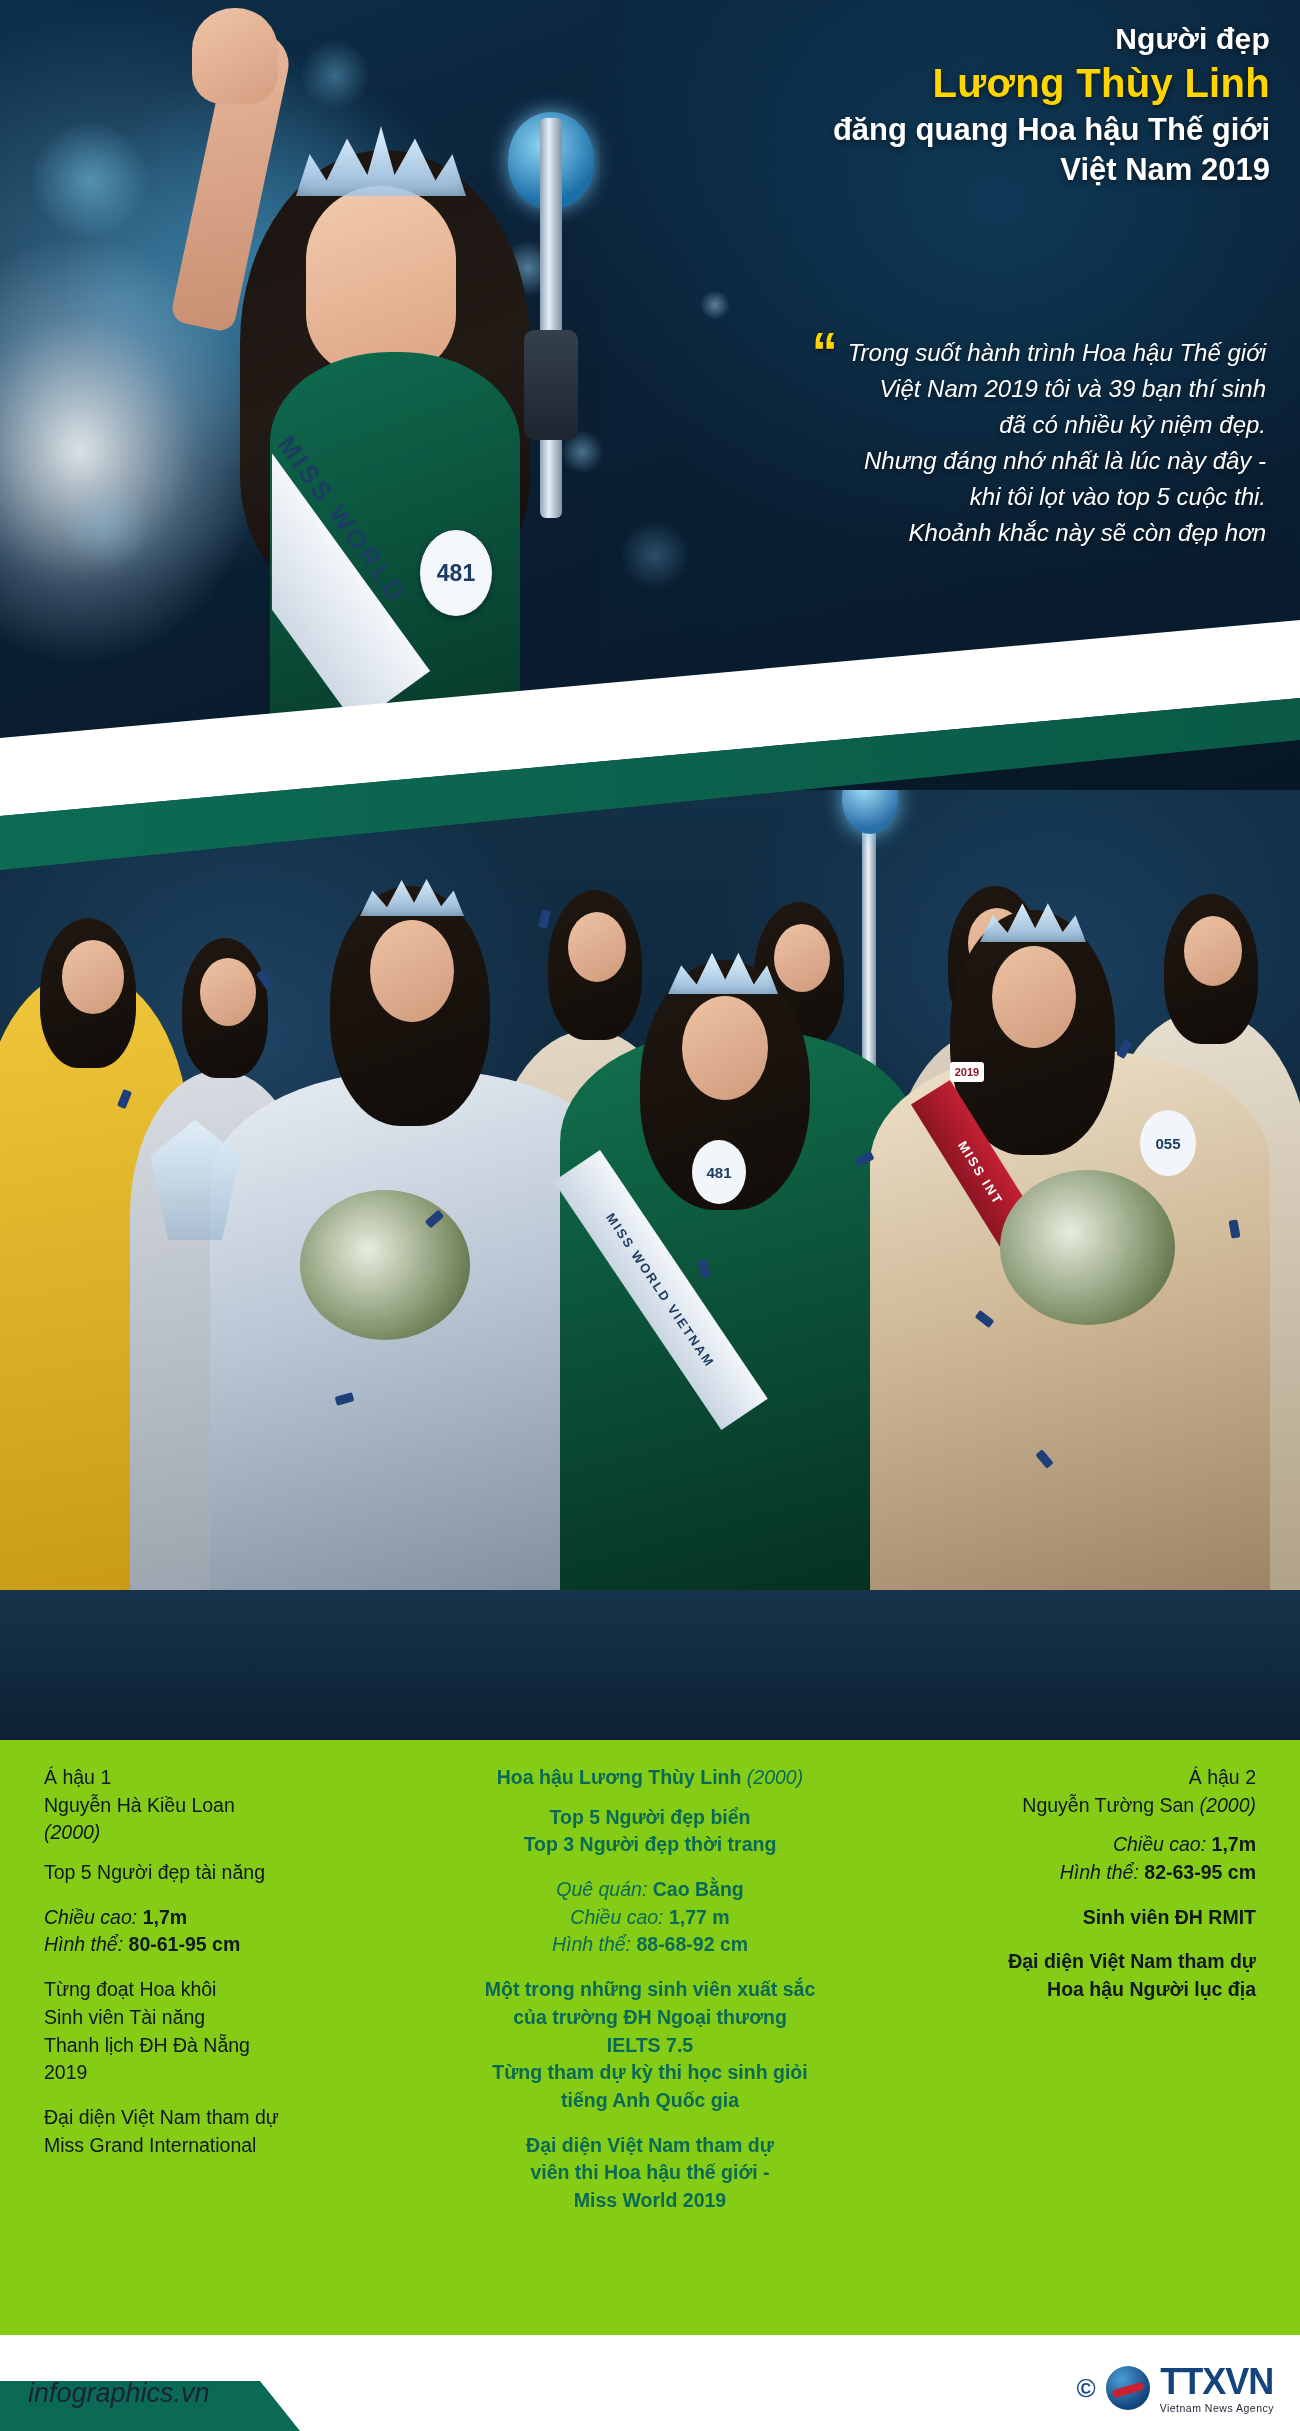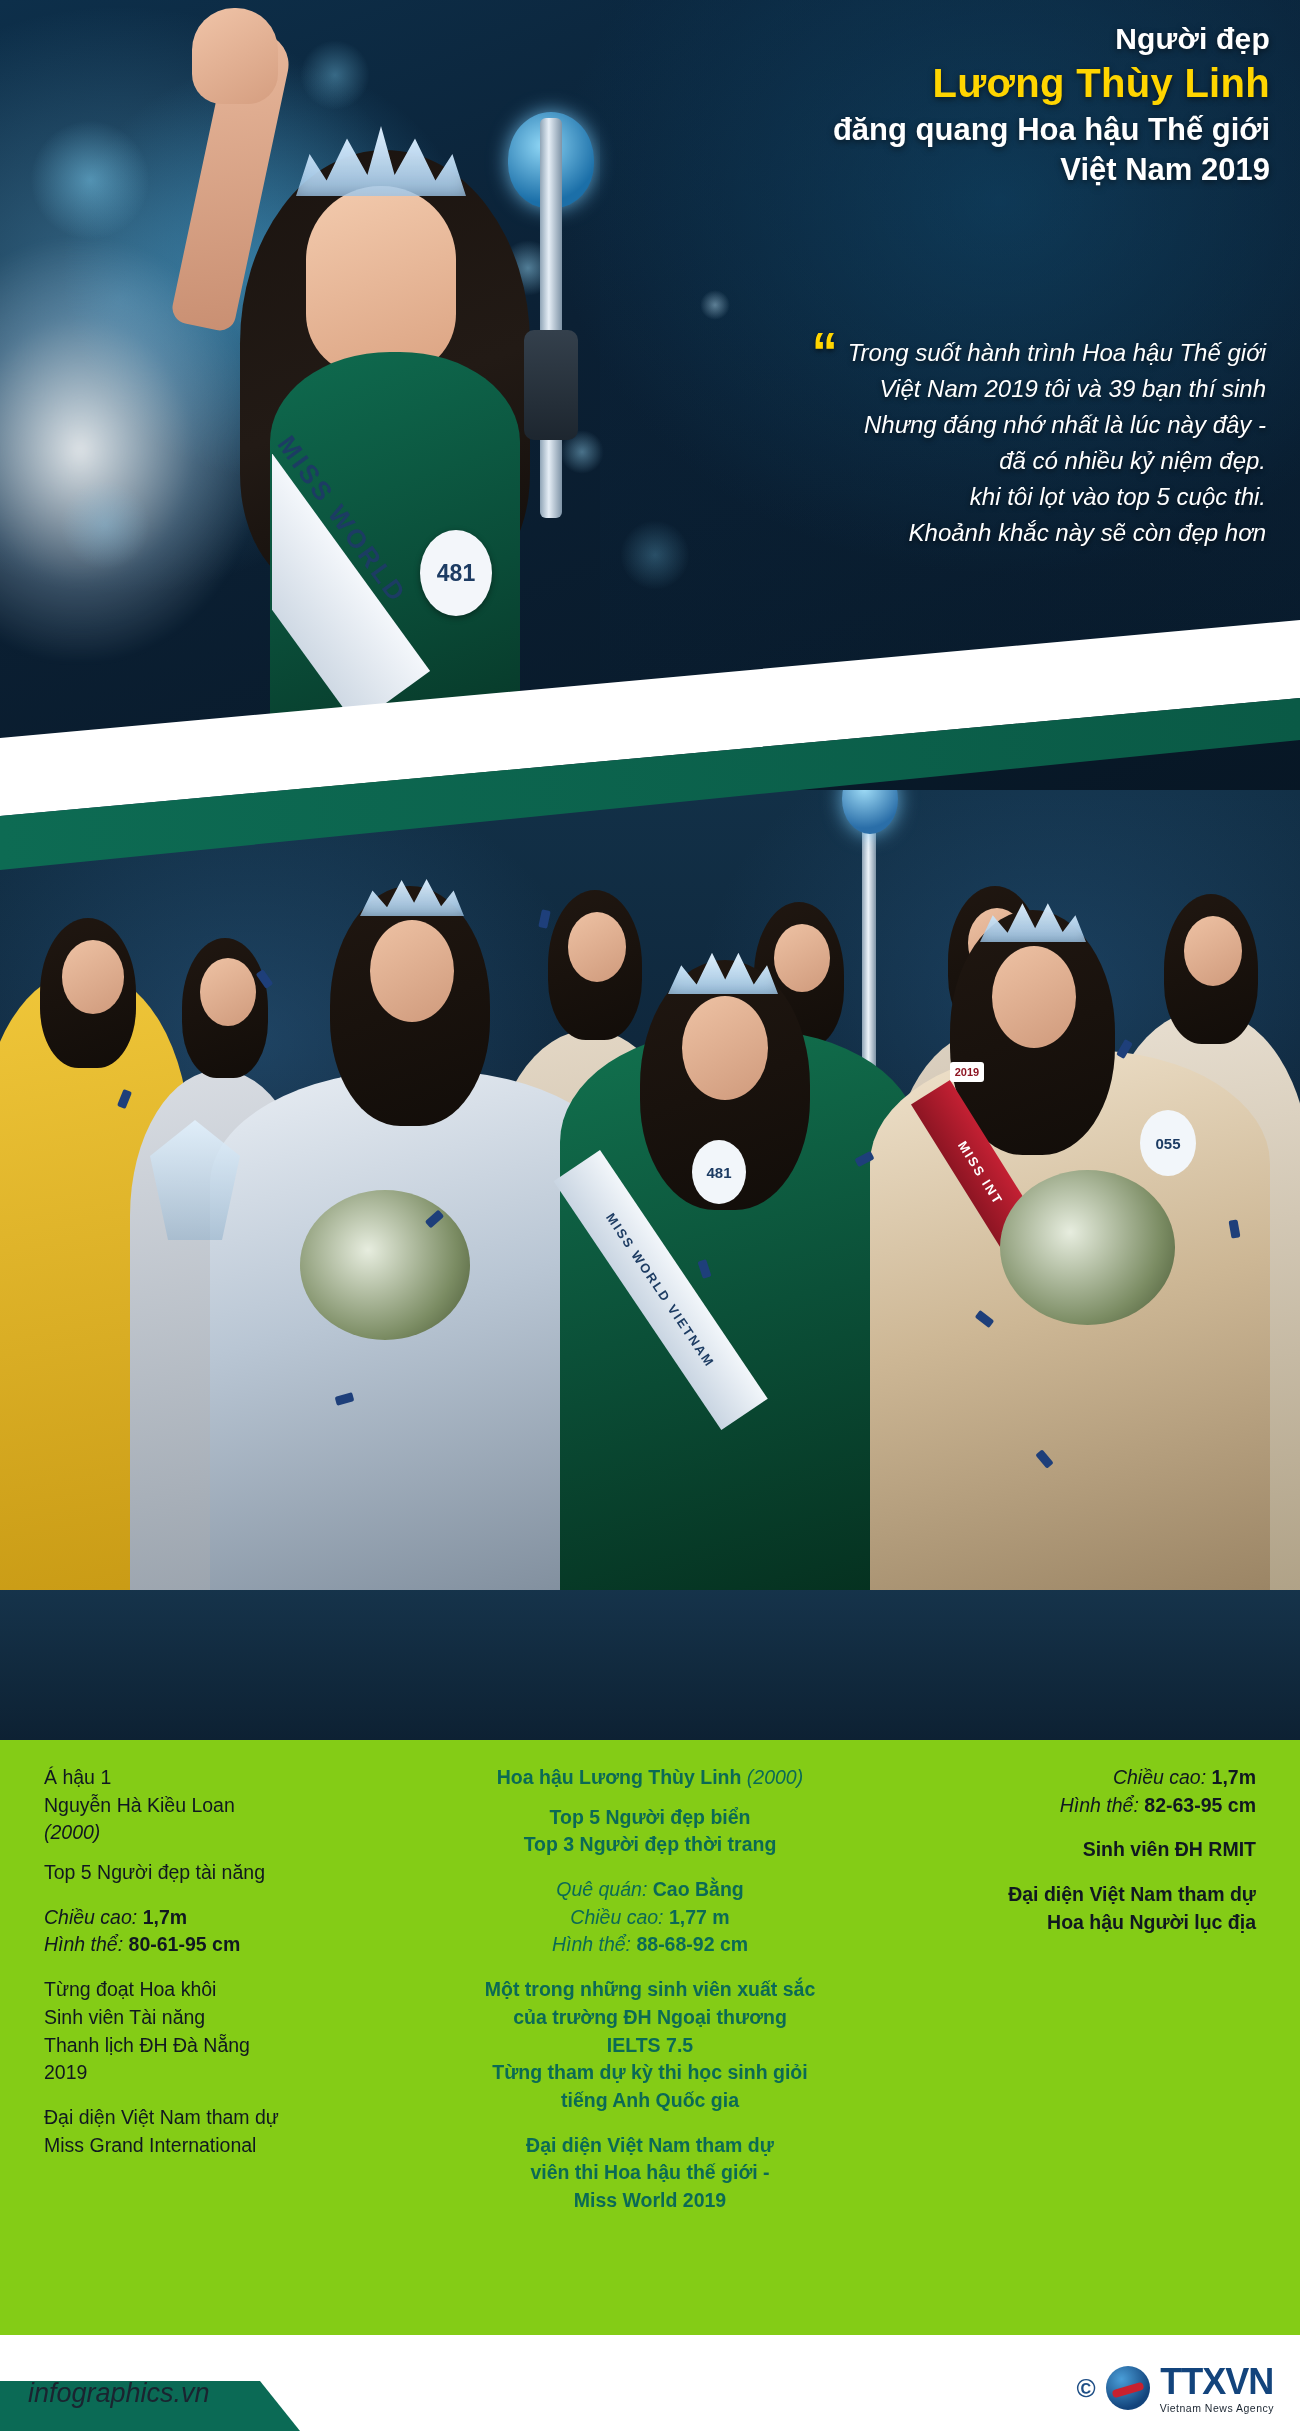--- a/index.html
+++ b/index.html
@@ -451,22 +451,22 @@
       <div class="title-block">
         <div class="t-line1">Người đẹp</div>
         <div class="t-line2">Lương Thùy Linh</div>
         <div class="t-line3">đăng quang Hoa hậu Thế giới</div>
         <div class="t-line4">Việt Nam 2019</div>
       </div>
 
       <div class="quote-block">
         <span class="ql"><span class="qmark qmark-open">“</span><span>Trong suốt hành trình Hoa hậu Thế giới</span></span>
         <span class="ql">Việt Nam 2019 tôi và 39 bạn thí sinh</span>
+        <span class="ql">đã có nhiều kỷ niệm đẹp.</span>
         <span class="ql">Nhưng đáng nhớ nhất là lúc này đây -</span>
-        <span class="ql">đã có nhiều kỷ niệm đẹp.</span>
         <span class="ql">khi tôi lọt vào top 5 cuộc thi.</span>
         <span class="ql">Khoảnh khắc này sẽ còn đẹp hơn</span>
       </div>
     </div>
   </div>
 
   <div class="group">
     <div class="floor"></div>
     <div class="floor-line"></div>
 
@@ -602,20 +602,25 @@
           <span>tiếng Anh Quốc gia</span>
         </p>
         <p class="bold">
           <span>Đại diện Việt Nam tham dự</span><br>
           <span>viên thi Hoa hậu thế giới -</span><br>
           <span>Miss World 2019</span>
         </p>
       </div>
 
       <div class="col col-right">
+        <p class="gap-s">
+          <span>Á hậu 2</span><br>
+          <span>Nguyễn Tường San</span>
+          <span class="yr">(2000)</span>
+        </p>
         <p>
           <span class="lbl">Chiều cao:</span>
           <span class="val">1,7m</span><br>
           <span class="lbl">Hình thể:</span>
           <span class="val">82-63-95 cm</span>
         </p>
         <p class="bold">
           <span>Sinh viên ĐH RMIT</span>
         </p>
         <p class="bold">

